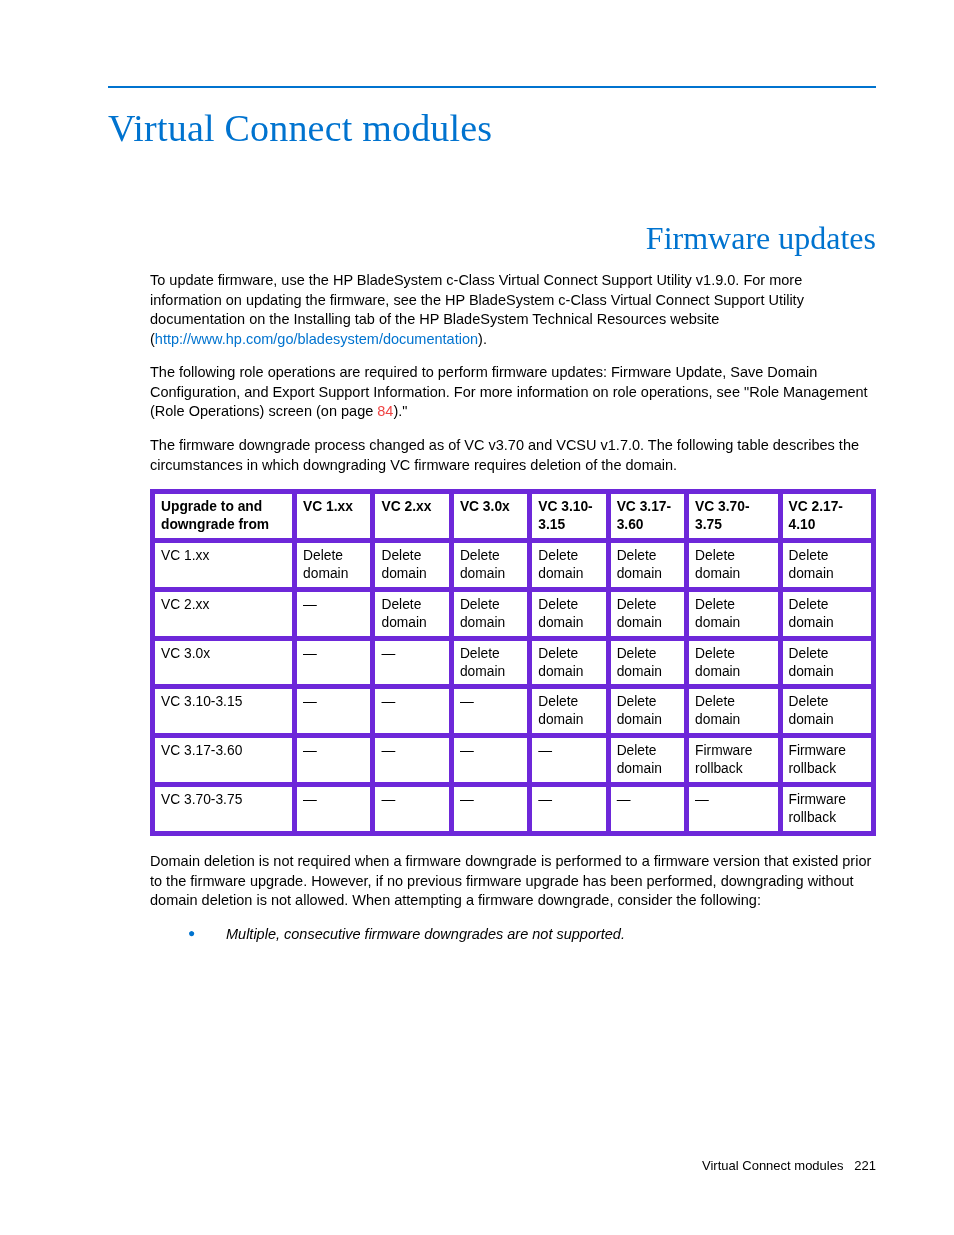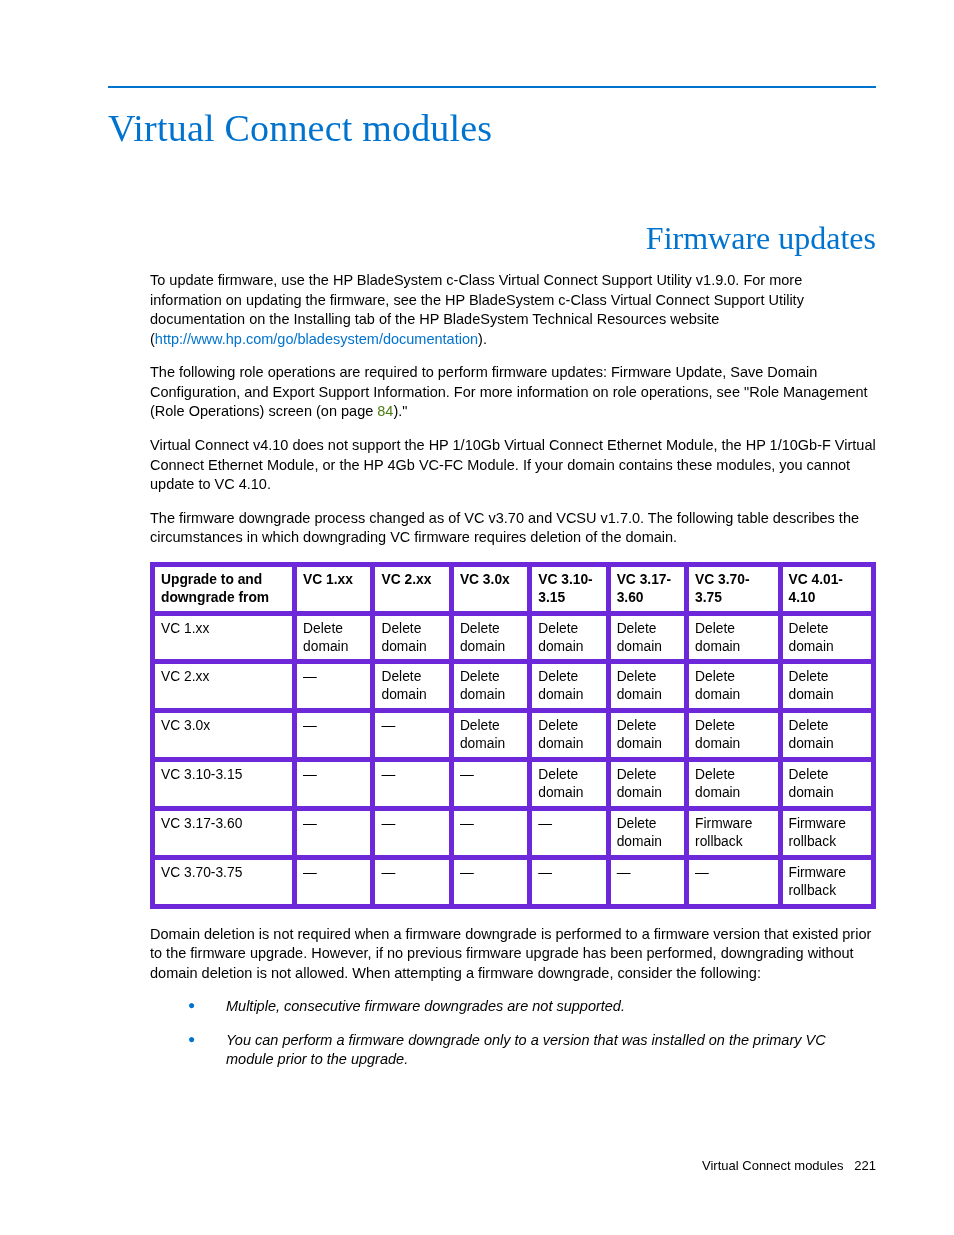--- a/index.html
+++ b/index.html
@@ -34,21 +34,21 @@
   }
   .body-block {
     margin-left: 42px;
   }
   p.para {
     font-size: 14.5px;
     line-height: 1.35;
     margin-bottom: 14px;
   }
   a.link { color: #0073cf; text-decoration: none; }
-  span.pageref { color: #4d7c0f; }
+  span.pageref { color: #ef4444; }
   table.matrix {
     border-collapse: collapse;
     width: 100%;
     margin-bottom: 16px;
     font-size: 13.8px;
   }
   table.matrix th, table.matrix td {
     border: 5px solid #6d28d9;
     padding: 4px 6px 4px 6px;
     text-align: left;
@@ -98,34 +98,33 @@
 <div class="body-block">
 
   <p class="para">
     <span>To update firmware, use the HP BladeSystem c-Class Virtual Connect Support Utility v1.9.0. For more information on updating the firmware, see the HP BladeSystem c-Class Virtual Connect Support Utility documentation on the Installing tab of the HP BladeSystem Technical Resources website (</span><a class="link">http://www.hp.com/go/bladesystem/documentation</a><span>).</span>
   </p>
 
   <p class="para">
     <span>The following role operations are required to perform firmware updates: Firmware Update, Save Domain Configuration, and Export Support Information. For more information on role operations, see "Role Management (Role Operations) screen (on page </span><span class="pageref">84</span><span>)."</span>
   </p>
 
-  <p class="para">Virtual Connect v4.10 does not support the HP 1/10Gb Virtual Connect Ethernet Module, the HP 1/10Gb-F Virtual Connect Ethernet Module, or the HP 4Gb VC-FC Module. If your domain contains these modules, you cannot update to VC 4.10.</p>
   <p class="para">The firmware downgrade process changed as of VC v3.70 and VCSU v1.7.0. The following table describes the circumstances in which downgrading VC firmware requires deletion of the domain.</p>
 
   <table class="matrix">
     <thead>
         <tr>
           <th>Upgrade to and downgrade from</th>
           <th>VC 1.xx</th>
           <th>VC 2.xx</th>
           <th>VC 3.0x</th>
           <th>VC 3.10-3.15</th>
           <th>VC 3.17-3.60</th>
           <th>VC 3.70-3.75</th>
-          <th>VC 4.01-4.10</th>
+          <th>VC 2.17-4.10</th>
         </tr>
       </thead>
     <tbody>
         <tr>
           <td>VC 1.xx</td>
           <td>Delete domain</td>
           <td>Delete domain</td>
           <td>Delete domain</td>
           <td>Delete domain</td>
           <td>Delete domain</td>
@@ -182,20 +181,19 @@
           <td>—</td>
           <td>Firmware rollback</td>
         </tr>
       </tbody>
   </table>
 
   <p class="para">Domain deletion is not required when a firmware downgrade is performed to a firmware version that existed prior to the firmware upgrade. However, if no previous firmware upgrade has been performed, downgrading without domain deletion is not allowed. When attempting a firmware downgrade, consider the following:</p>
 
   <ul class="bullets">
       <li>Multiple, consecutive firmware downgrades are not supported.</li>
-      <li>You can perform a firmware downgrade only to a version that was installed on the primary VC module prior to the upgrade.</li>
     </ul>
 
 </div>
 
 <div class="footer">
   <span>Virtual Connect modules</span>&nbsp;&nbsp;&nbsp;<span>221</span>
 </div>
 
 </body></html>

